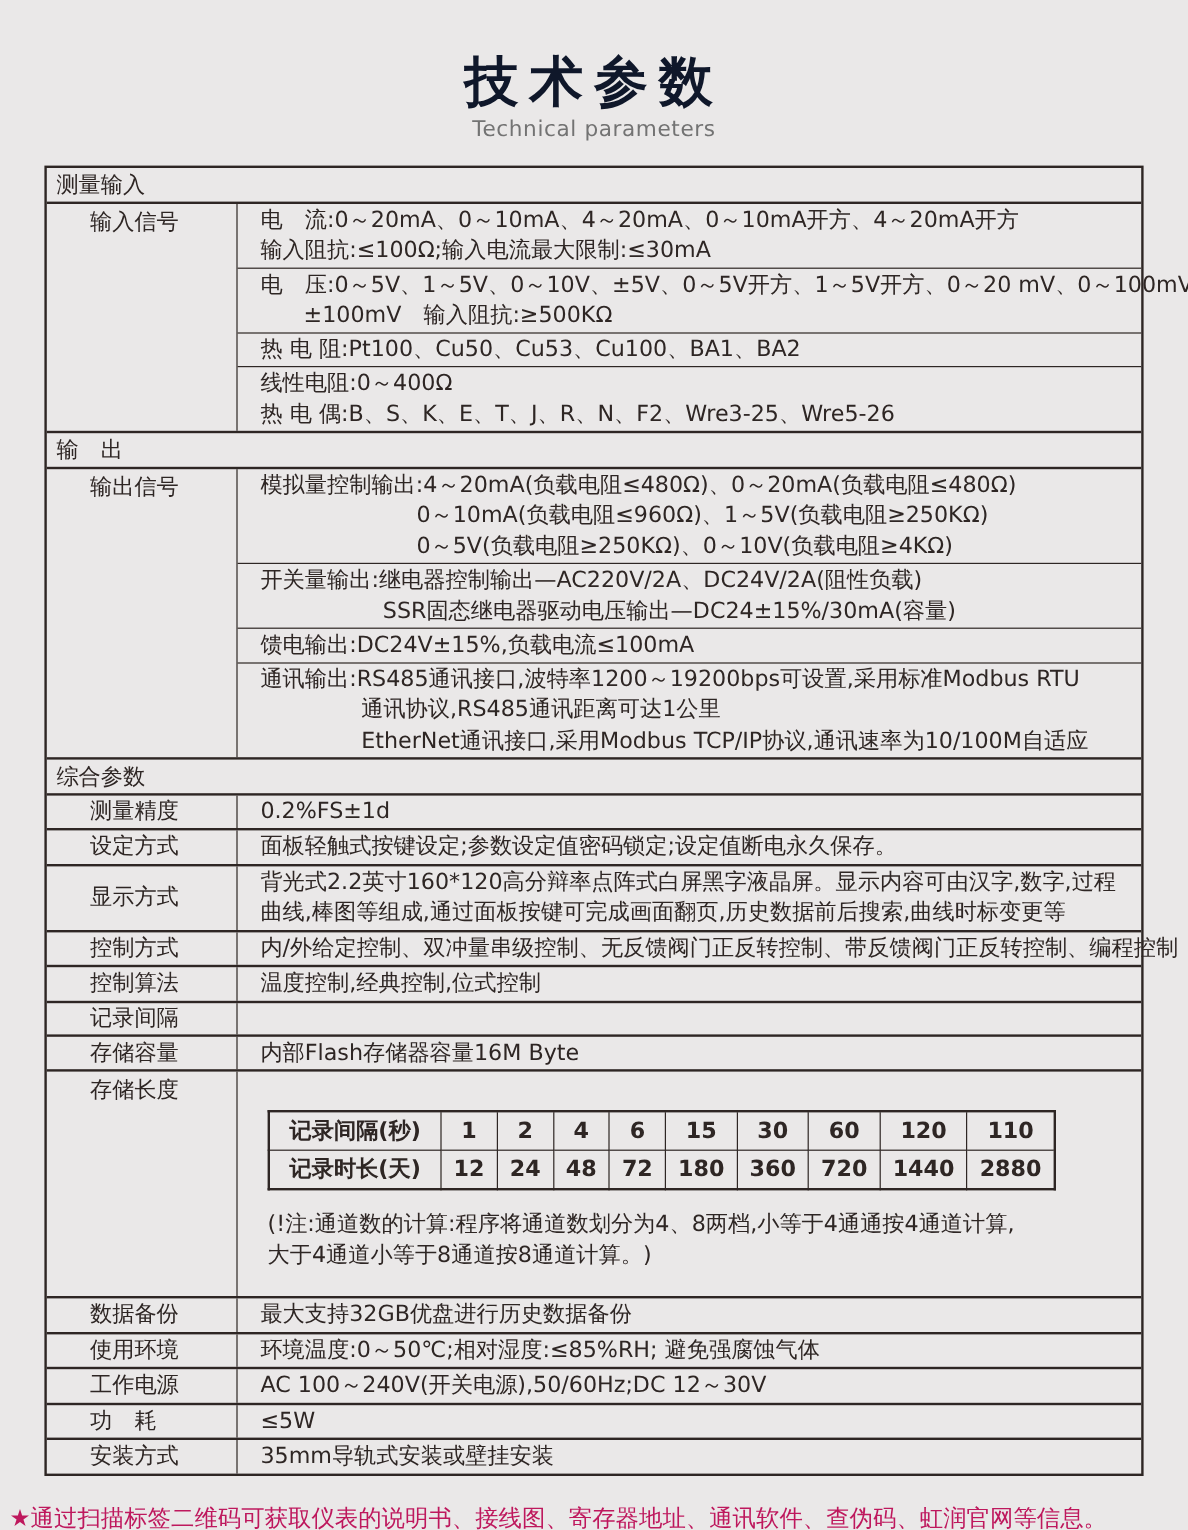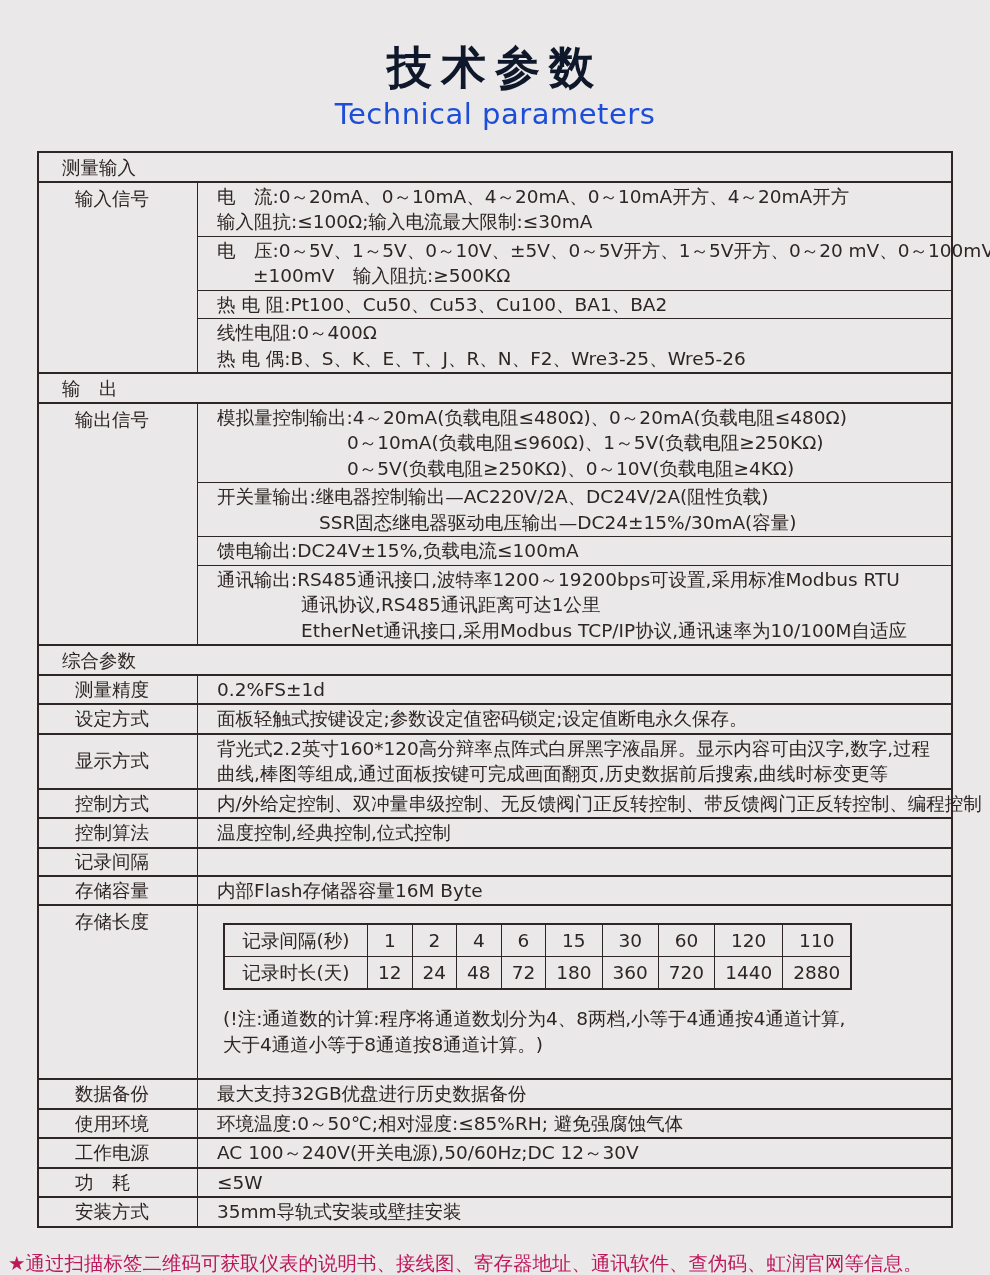--- a/index.html
+++ b/index.html
@@ -8,49 +8,49 @@
     background:#eae8e8;
     color:#2e2624;
     font-family:"DejaVu Sans","Liberation Sans",sans-serif;
     overflow-x:hidden;
   }
   .header{padding-top:40px;text-align:center;}
   .title{
     font-size:45px;font-weight:700;letter-spacing:9px;
     line-height:1.25;color:#0f172a;
   }
-  .subtitle{font-size:29px;margin-top:1px;letter-spacing:.5px;color:#1d4ed8;}
+  .subtitle{font-size:18px;margin-top:1px;letter-spacing:.5px;color:#737373;}
 
   .spec{
     margin:20px 37px 0 37px;
     border:2.5px solid #2e2624;
     font-size:18.5px;
   }
   .row{display:flex;border-top:2px solid #2e2624;}
   .row:first-child{border-top:none;}
   .row.section{min-height:27.5px;align-items:center;}
-  .sec{padding-left:23px;line-height:27px;}
+  .sec{padding-left:8px;line-height:27px;}
   .lbl{
     flex:0 0 122px;width:122px;
     border-right:1.5px solid #2e2624;
     padding-left:21px;box-sizing:content-box;
     display:flex;align-items:center;line-height:26px;margin-left:15px;
   }
   .lbl.top{align-items:flex-start;padding-top:3px;}
   .val{flex:1;min-width:0;display:flex;flex-direction:column;justify-content:center;}
   .val.pad{padding:1px 0 1px 19px;}
   .group{padding:1px 0 1px 19px;border-top:1.5px solid #2e2624;}
   .group:first-child{border-top:none;}
   .line{line-height:25.5px;white-space:nowrap;}
   .i1{padding-left:36px;}
   .i2{padding-left:130px;}
   .i3{padding-left:102px;}
   .i4{padding-left:84px;}
 
-  .mini-wrap{padding:17px 0 0 25px;}
+  .mini-wrap{padding:32px 0 0 25px;font-weight:bold;}
   table.mini{border-collapse:collapse;border:2px solid #2e2624;font-size:18.5px;}
   .mini td{
     border:1.5px solid #2e2624;
     text-align:center;padding:1px 10px;height:29px;line-height:29px;
     white-space:nowrap;
   }
   .mini td.h{width:118px;padding:1px 12px;}
   .note{padding:16px 0 21px 25px;}
 
   .footnote{

